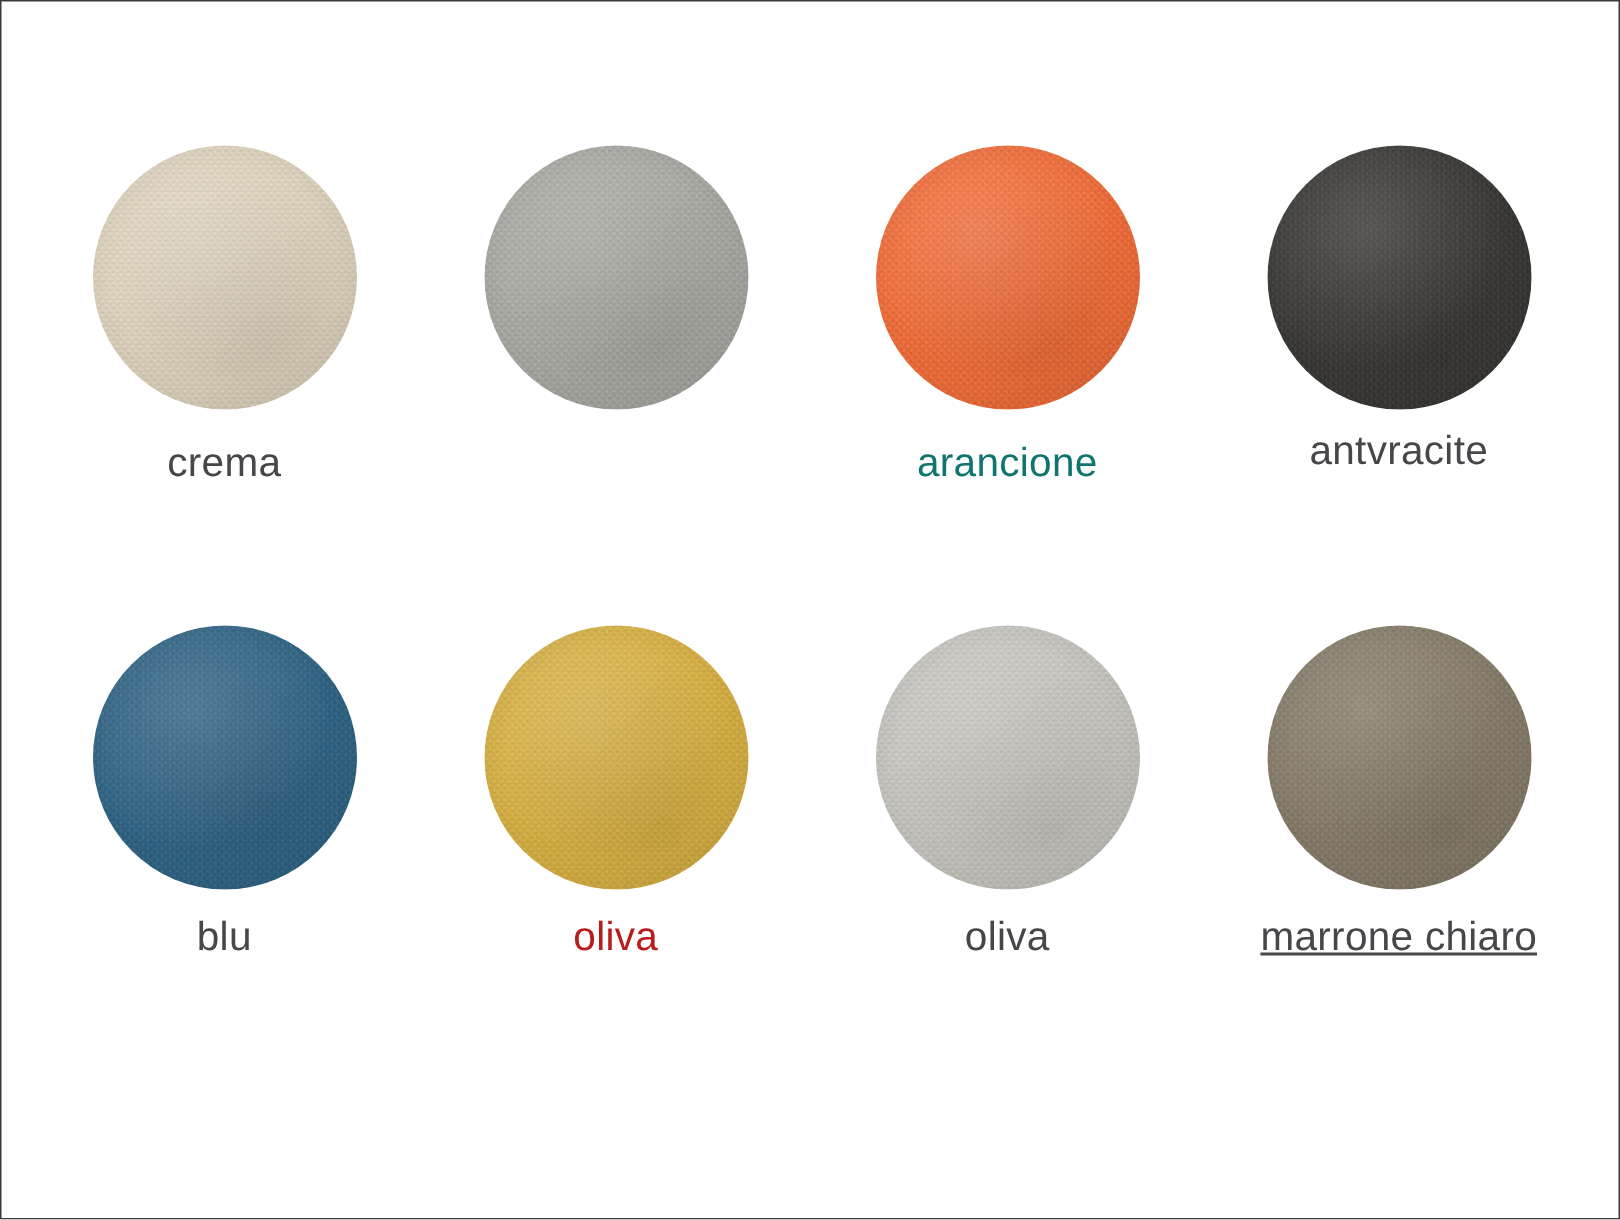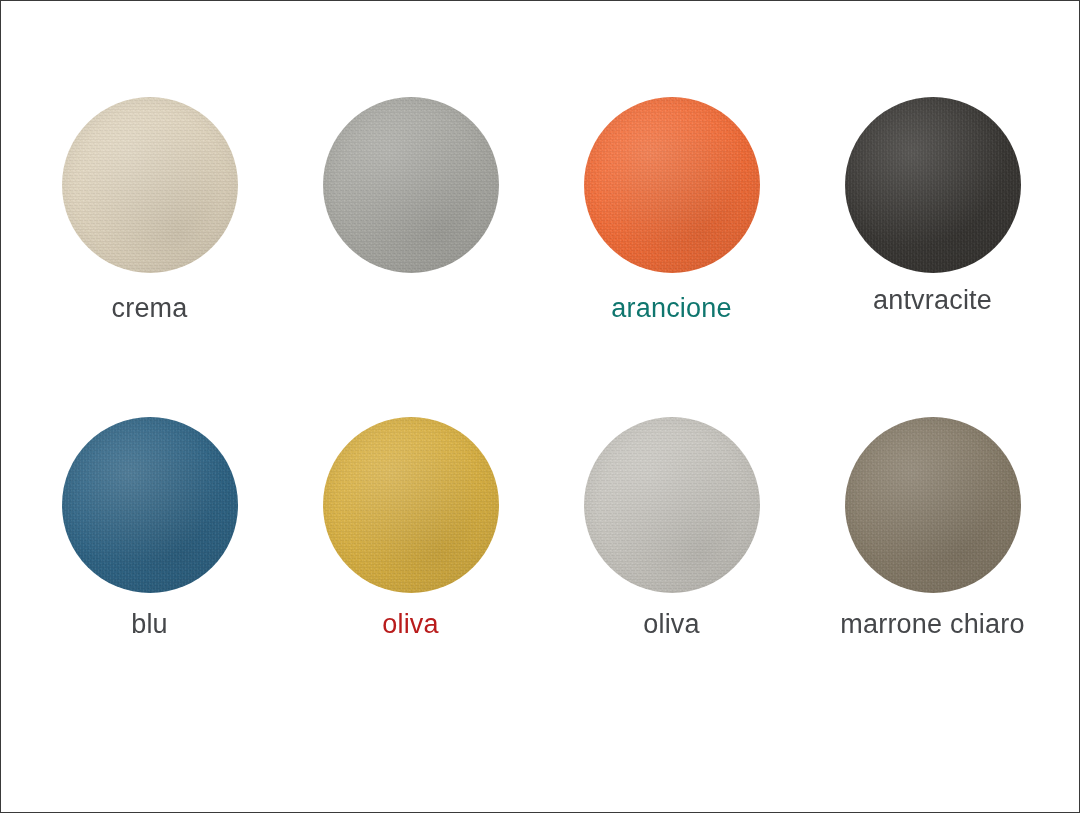--- a/index.html
+++ b/index.html
@@ -138,17 +138,17 @@
       <div class="disc-wrap">
         <div class="disc" style="background-color: rgb(198, 196, 190); background-image: repeating-linear-gradient(45deg, rgba(178, 176, 169, 0.35) 0px, rgba(178, 176, 169, 0.35) 1px, rgba(0, 0, 0, 0) 1px, rgba(0, 0, 0, 0) 3px), repeating-linear-gradient(-45deg, rgba(220, 218, 212, 0.4) 0px, rgba(220, 218, 212, 0.4) 1px, rgba(0, 0, 0, 0) 1px, rgba(0, 0, 0, 0) 3px), repeating-linear-gradient(0deg, rgba(0, 0, 0, 0.05) 0px, rgba(0, 0, 0, 0.05) 1px, rgba(0, 0, 0, 0) 1px, rgba(0, 0, 0, 0) 3px), repeating-linear-gradient(90deg, rgba(255, 255, 255, 0.05) 0px, rgba(255, 255, 255, 0.05) 1px, rgba(0, 0, 0, 0) 1px, rgba(0, 0, 0, 0) 3px), linear-gradient(rgb(198, 196, 190), rgb(198, 196, 190));"></div>
       </div>
       <div class="label" style="color: rgb(69, 71, 74);">oliva</div>
     </div>
 
     <div class="swatch row-2">
       <div class="disc-wrap">
         <div class="disc" style="background-color: rgb(134, 123, 105); background-image: repeating-linear-gradient(45deg, rgba(114, 104, 83, 0.35) 0px, rgba(114, 104, 83, 0.35) 1px, rgba(0, 0, 0, 0) 1px, rgba(0, 0, 0, 0) 3px), repeating-linear-gradient(-45deg, rgba(157, 146, 129, 0.4) 0px, rgba(157, 146, 129, 0.4) 1px, rgba(0, 0, 0, 0) 1px, rgba(0, 0, 0, 0) 3px), repeating-linear-gradient(0deg, rgba(0, 0, 0, 0.05) 0px, rgba(0, 0, 0, 0.05) 1px, rgba(0, 0, 0, 0) 1px, rgba(0, 0, 0, 0) 3px), repeating-linear-gradient(90deg, rgba(255, 255, 255, 0.05) 0px, rgba(255, 255, 255, 0.05) 1px, rgba(0, 0, 0, 0) 1px, rgba(0, 0, 0, 0) 3px), linear-gradient(rgb(134, 123, 105), rgb(134, 123, 105));"></div>
       </div>
-      <div class="label" style="color: rgb(69, 71, 74);">marrone chiaro</div>
+      <div class="label" style="color: rgb(69, 71, 74); text-decoration: underline;">marrone chiaro</div>
     </div>
 
   </div>
 </div>
 
 </body></html>

